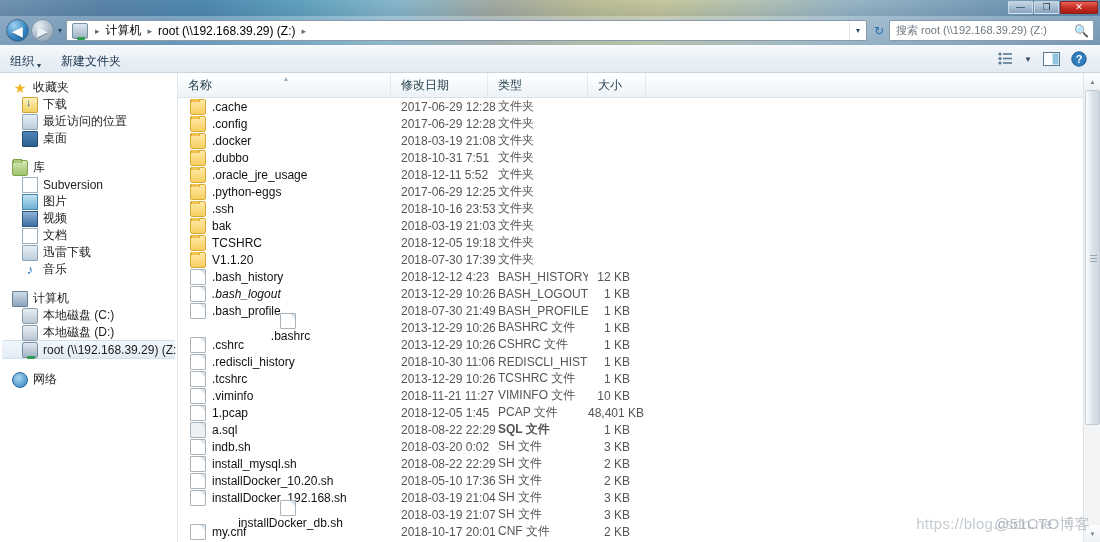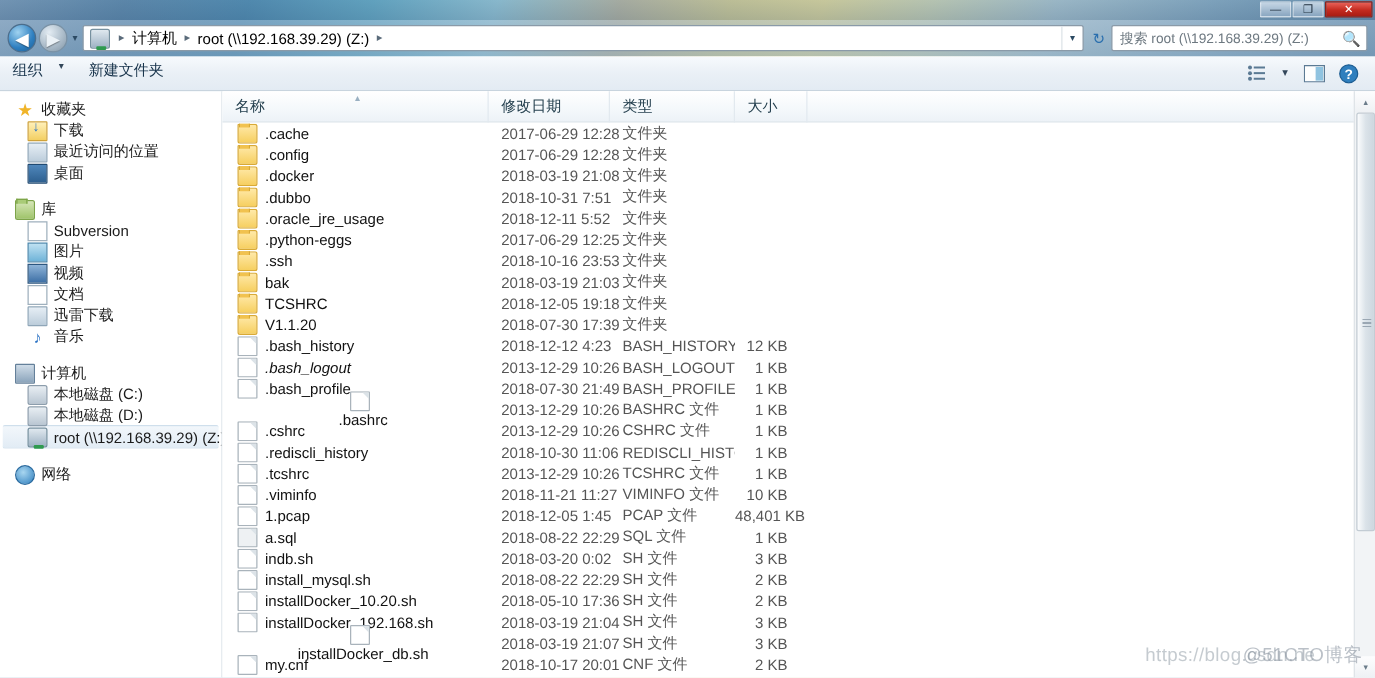--- a/index.html
+++ b/index.html
@@ -80,21 +80,21 @@
   }
   .mag { color: #3b6fa0; font-size: 12px; }
 
   
   #cmdbar {
     position: absolute; left: 0; top: 45px; width: 1100px; height: 28px;
     background: linear-gradient(to bottom, #f7fafd, #eaf0f6 50%, #e3ebf3);
     border-bottom: 1px solid #c8d4de;
     display: flex; align-items: center;
   }
-  .cmd { padding: 0 10px; height: 22px; display: flex; align-items: flex-start; gap: 13px; color: #16324a; font-size: 12px;}
+  .cmd { padding: 0 10px; height: 22px; display: flex; align-items: flex-end; gap: 3px; color: #16324a; font-size: 12px;}
   .cmd .caret { font-size: 8px; color: #33475a; }
   #cmdright { margin-left: auto; display: flex; align-items: center; padding-right: 8px; gap: 2px; }
   .cmdicon { width: 26px; height: 22px; display: flex; align-items: center; justify-content: center; }
 
   
   #bodyarea { position: absolute; left: 0; top: 73px; width: 1100px; height: 469px; background: #fff; }
   #nav-pane {
     position: absolute; left: 0; top: 0; width: 178px; height: 469px;
     background: #fff; border-right: 1px solid #dfe6ec; padding-top: 6px; overflow: hidden;
   }
@@ -514,21 +514,21 @@
             <div class="fdate" style="width: 97px;">2018-12-05 1:45</div>
             <div class="ftype" style="width: 100px;">PCAP 文件</div>
             <div class="fsize" style="width: 58px;">48,401 KB</div>
           </div>
           <div class="frow">
             <div class="fname" style="width: 213px;">
               <span class="nicon ic-file shaded"></span>
               <span>a.sql</span>
             </div>
             <div class="fdate" style="width: 97px;">2018-08-22 22:29</div>
-            <div class="ftype" style="width: 100px;">SQL 文件</div>
+            <div class="ftype" style="width: 100px; font-weight: bold;">SQL 文件</div>
             <div class="fsize" style="width: 58px;">1 KB</div>
           </div>
           <div class="frow">
             <div class="fname" style="width: 213px;">
               <span class="nicon ic-file"></span>
               <span>indb.sh</span>
             </div>
             <div class="fdate" style="width: 97px;">2018-03-20 0:02</div>
             <div class="ftype" style="width: 100px;">SH 文件</div>
             <div class="fsize" style="width: 58px;">3 KB</div>

